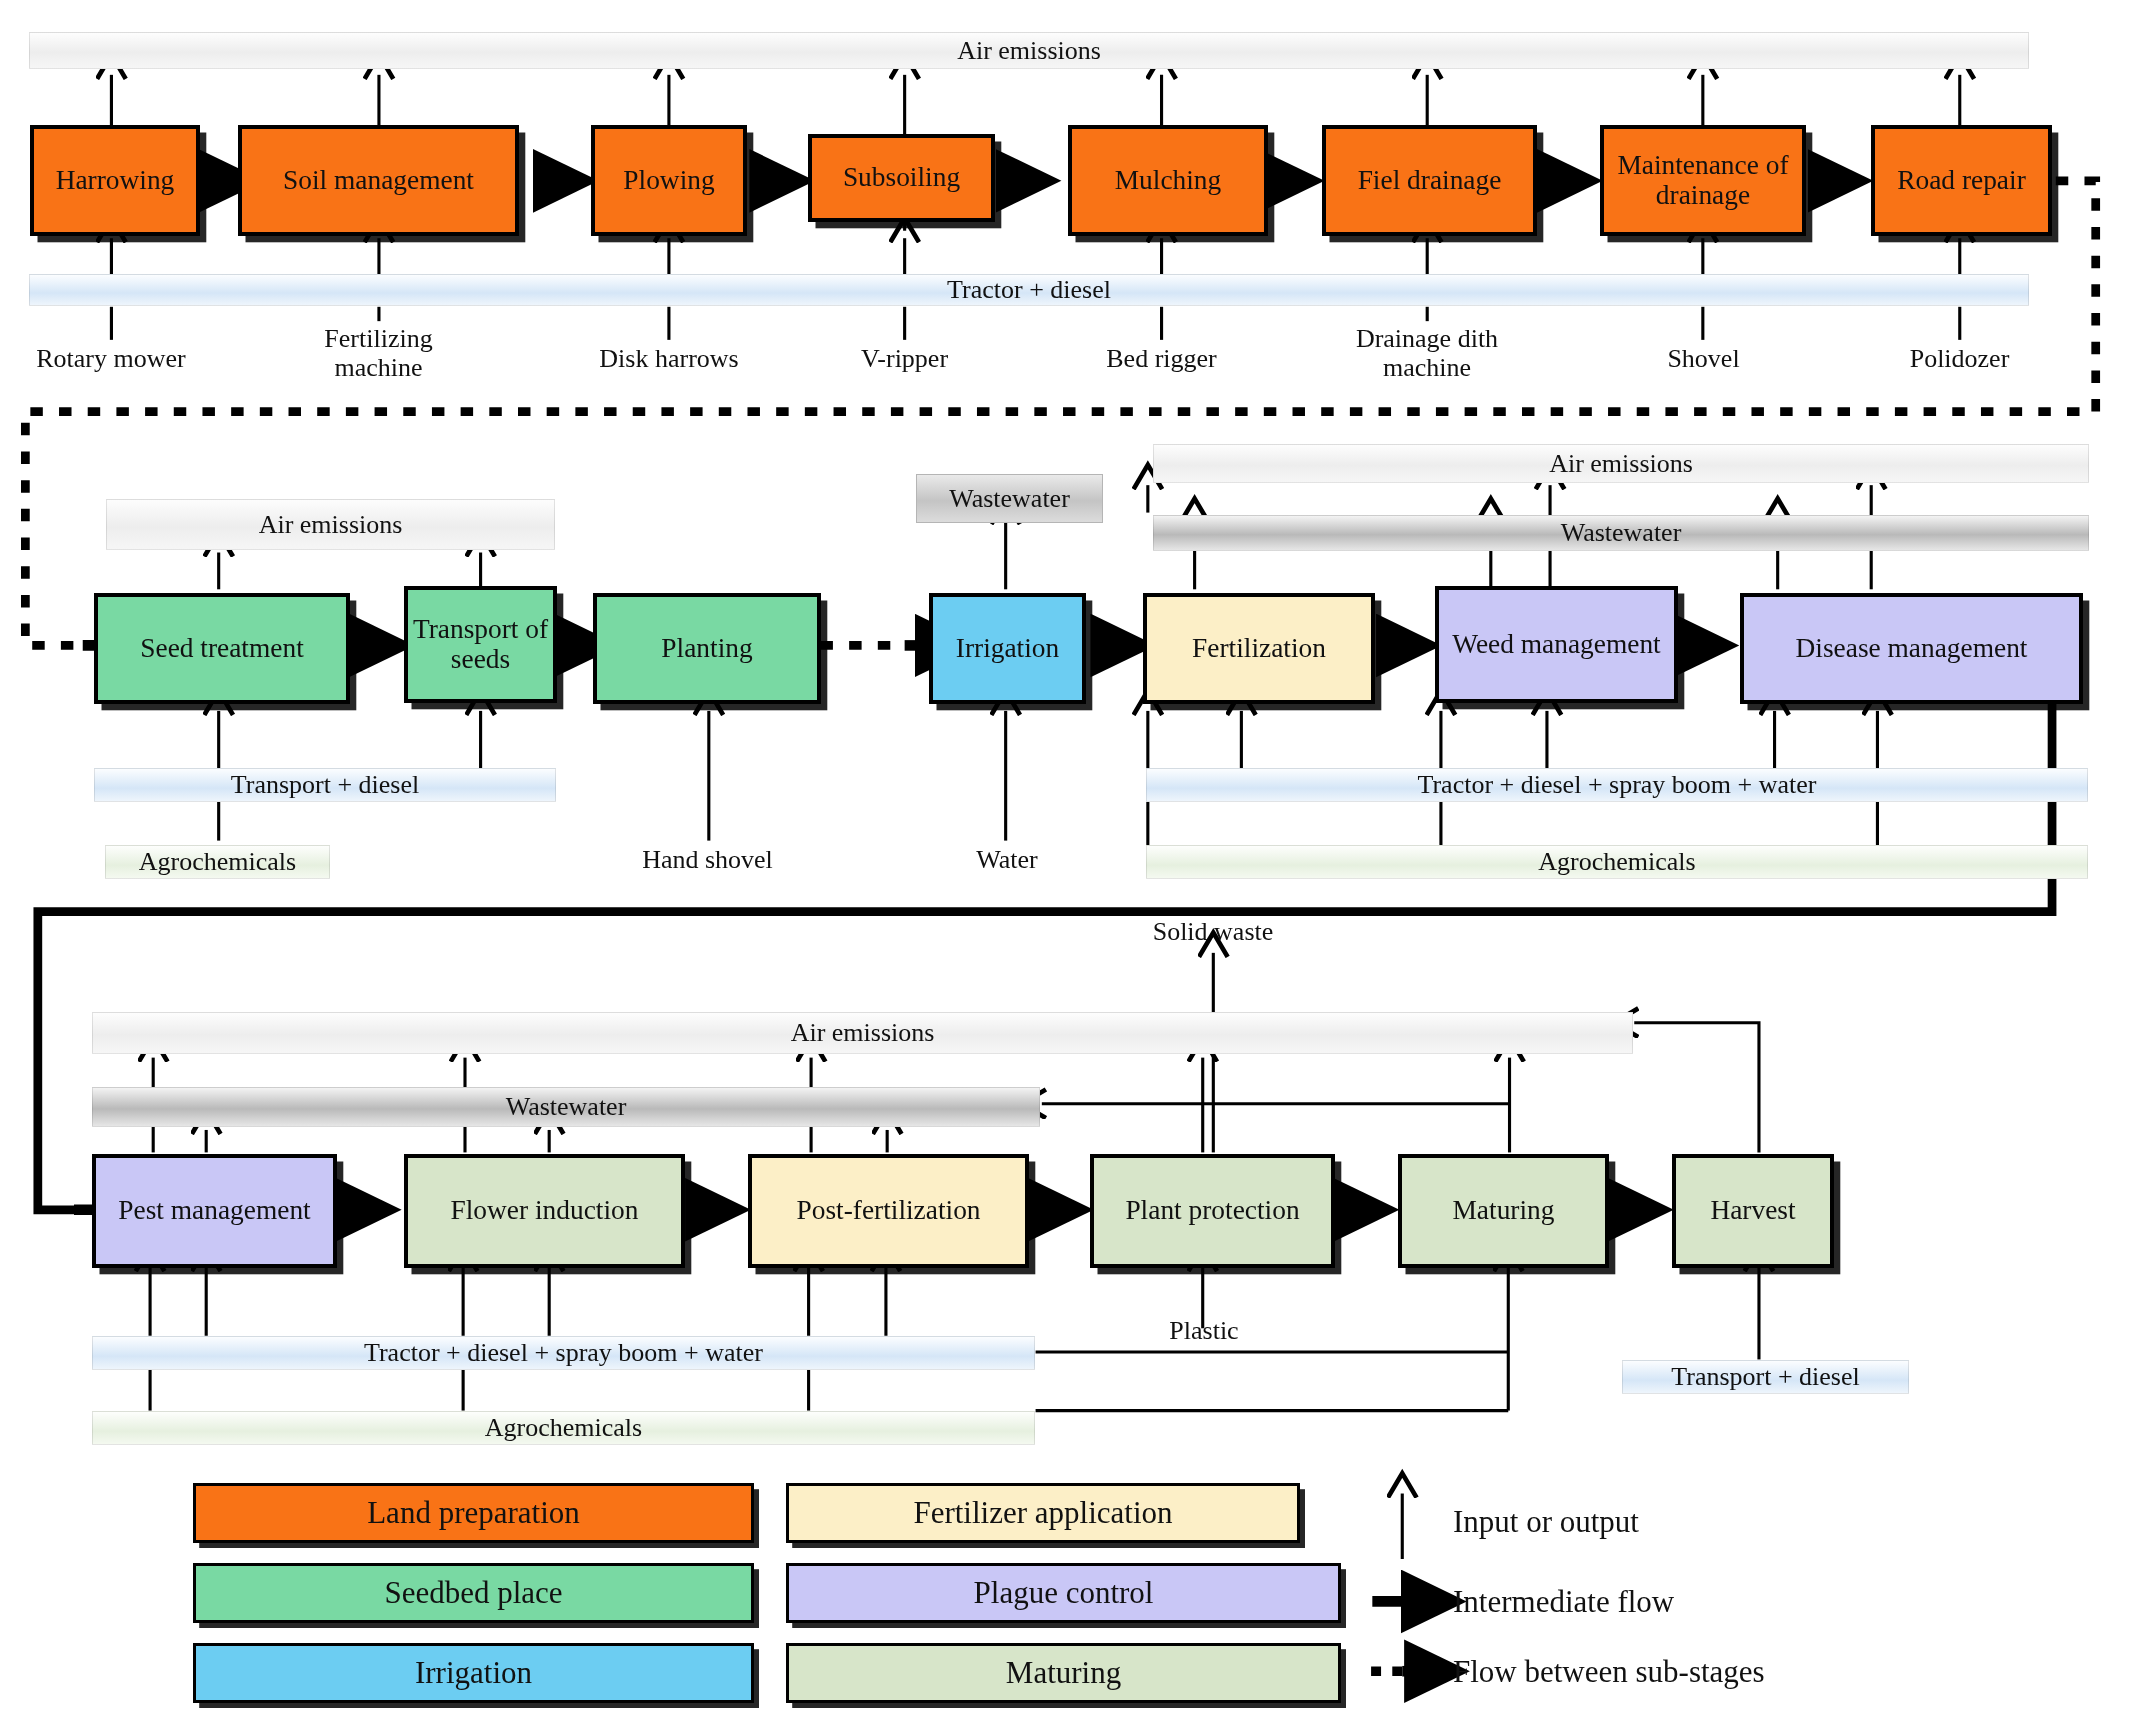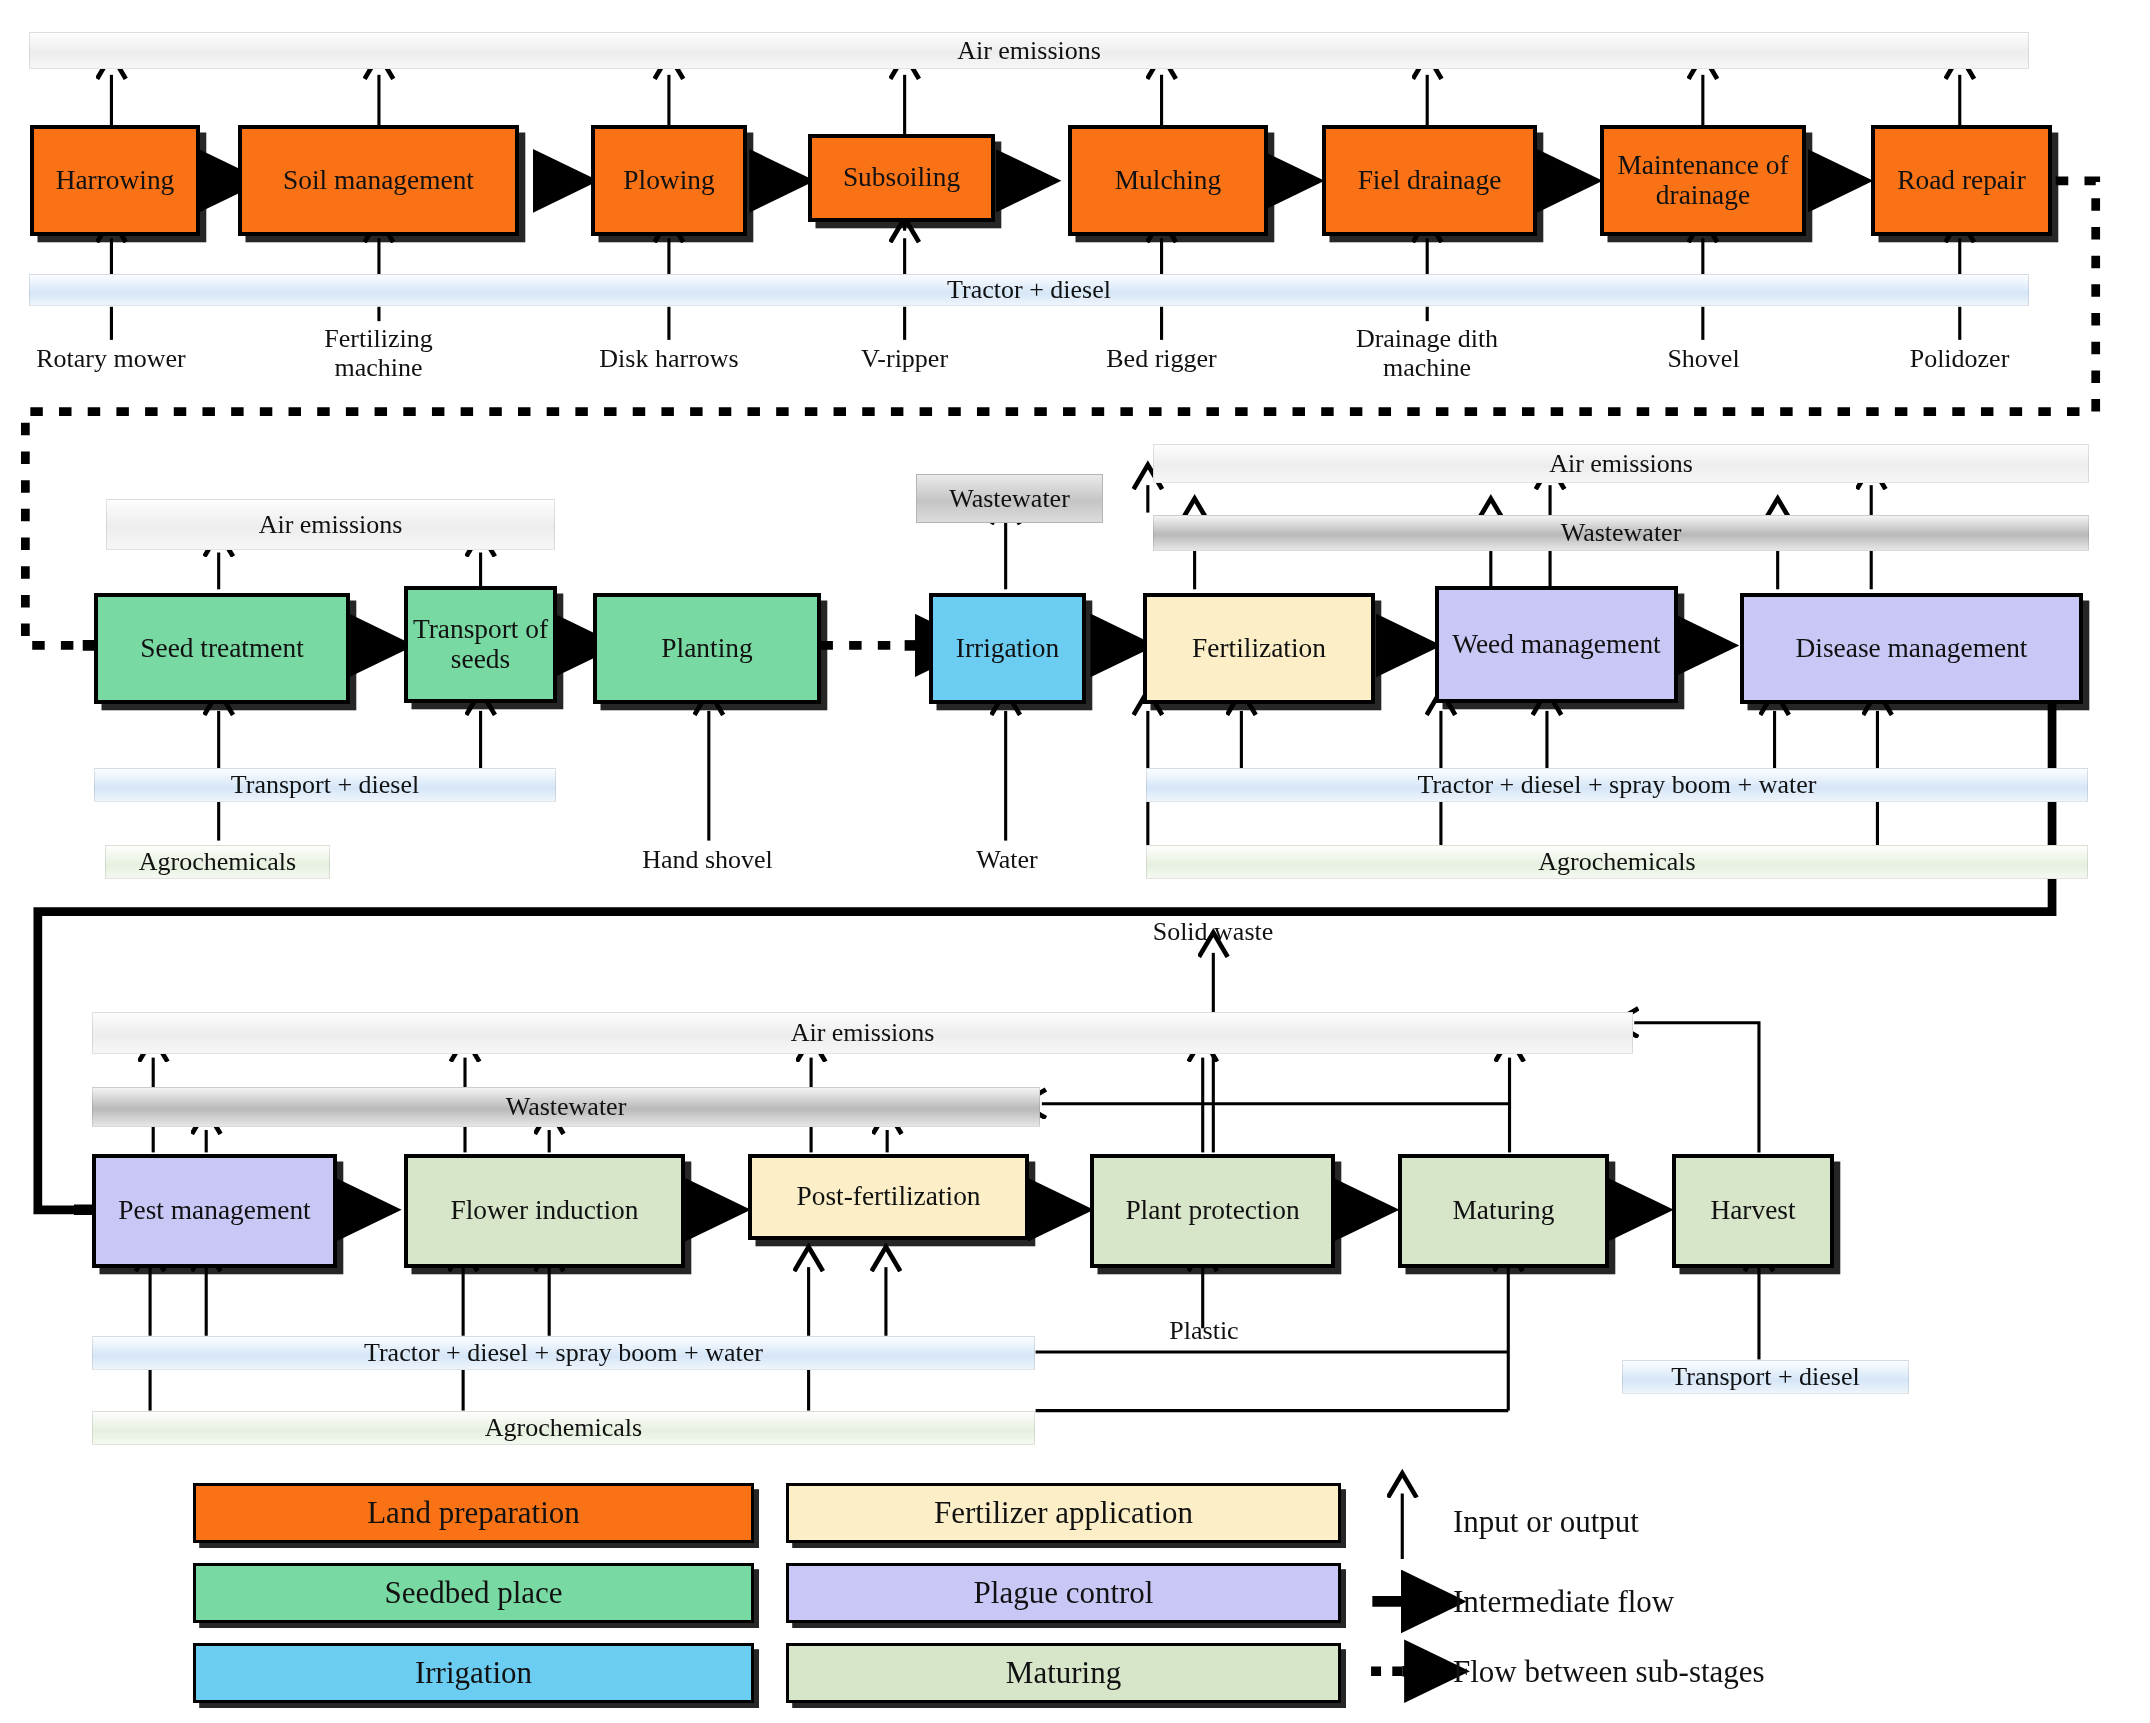--- a/index.html
+++ b/index.html
@@ -320,21 +320,21 @@
 <div class="band waste" style="left:92px;top:1087px;width:948px;height:40px;">
   <span>Wastewater</span>
 </div>
 
 <div class="pbox c-plag" style="left:92px;top:1154px;width:245px;height:114px;">
   <span>Pest management</span>
     </div>
 <div class="pbox c-mat" style="left:404px;top:1154px;width:281px;height:114px;">
   <span>Flower induction</span>
     </div>
-<div class="pbox c-fert" style="left:748px;top:1154px;width:281px;height:86px;">
+<div class="pbox c-fert" style="left:748px;top:1154px;width:281px;height:114px;">
   <span>Post-fertilization</span>
     </div>
 <div class="pbox c-mat" style="left:1090px;top:1154px;width:245px;height:114px;align-items:center;">
   <span>Plant protection</span>
     </div>
 <div class="pbox c-mat" style="left:1398px;top:1154px;width:211px;height:114px;">
   <span>Maturing</span>
     </div>
 <div class="pbox c-mat" style="left:1672px;top:1154px;width:162px;height:114px;">
   <span>Harvest</span>
@@ -347,21 +347,21 @@
   <span>Agrochemicals</span>
 </div>
 <div class="ilab" style="left:1123px;top:1316px;width:162px;"><span>Plastic</span></div>
 <div class="band tract" style="left:1622px;top:1360px;width:287px;height:34px;">
   <span>Transport + diesel</span>
 </div>
 
 <div class="lgbox c-land" style="left:193px;top:1483px;width:561px;height:60px;">
   <span>Land preparation</span>
     </div>
-<div class="lgbox c-fert" style="left:786px;top:1483px;width:555px;height:60px;">
+<div class="lgbox c-fert" style="left:786px;top:1483px;width:514px;height:60px;">
   <span>Fertilizer application</span>
     </div>
 <div class="lgbox c-seed" style="left:193px;top:1563px;width:561px;height:60px;">
   <span>Seedbed place</span>
     </div>
 <div class="lgbox c-plag" style="left:786px;top:1563px;width:555px;height:60px;">
   <span>Plague control</span>
     </div>
 <div class="lgbox c-irr" style="left:193px;top:1643px;width:561px;height:60px;">
   <span>Irrigation</span>

